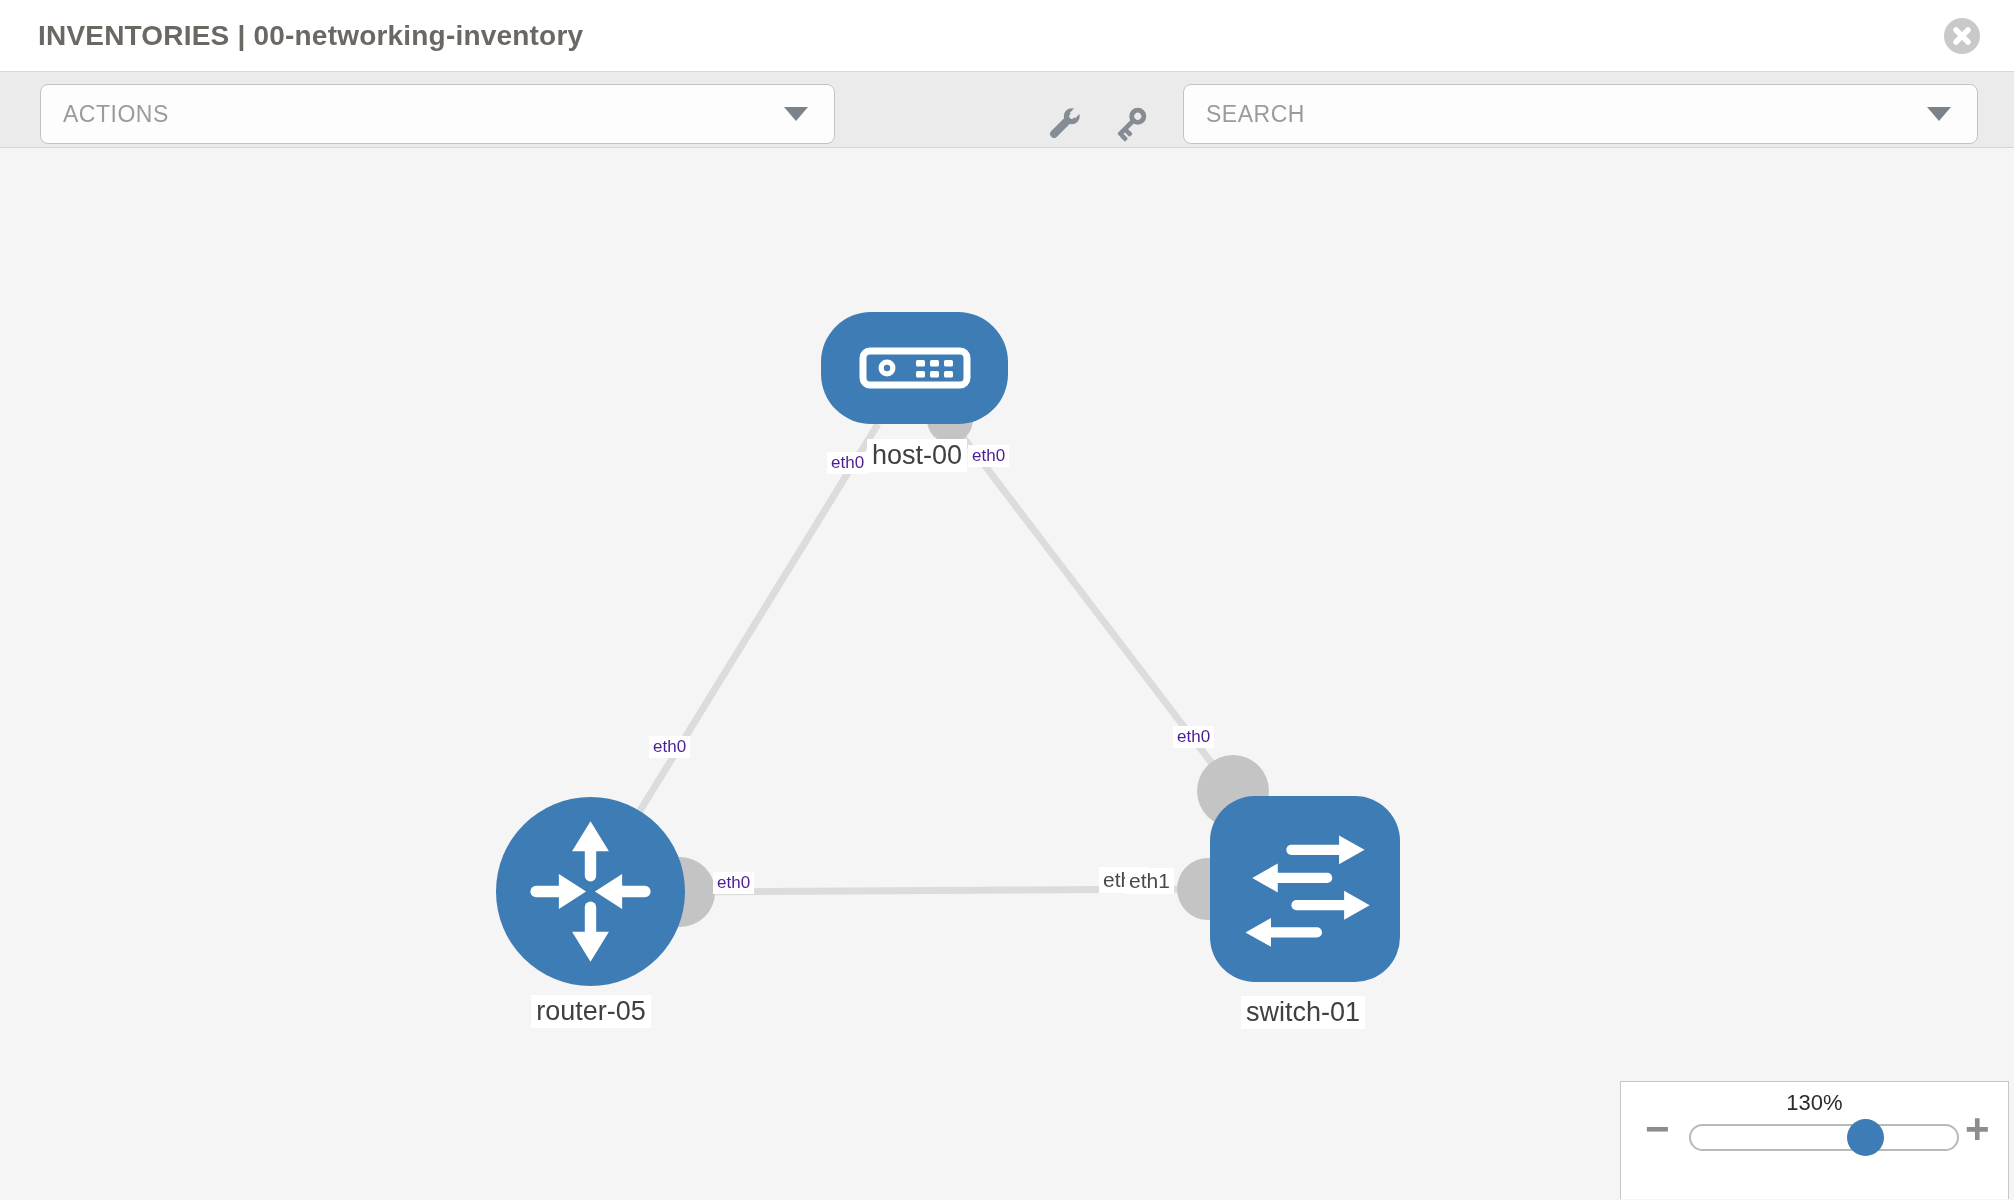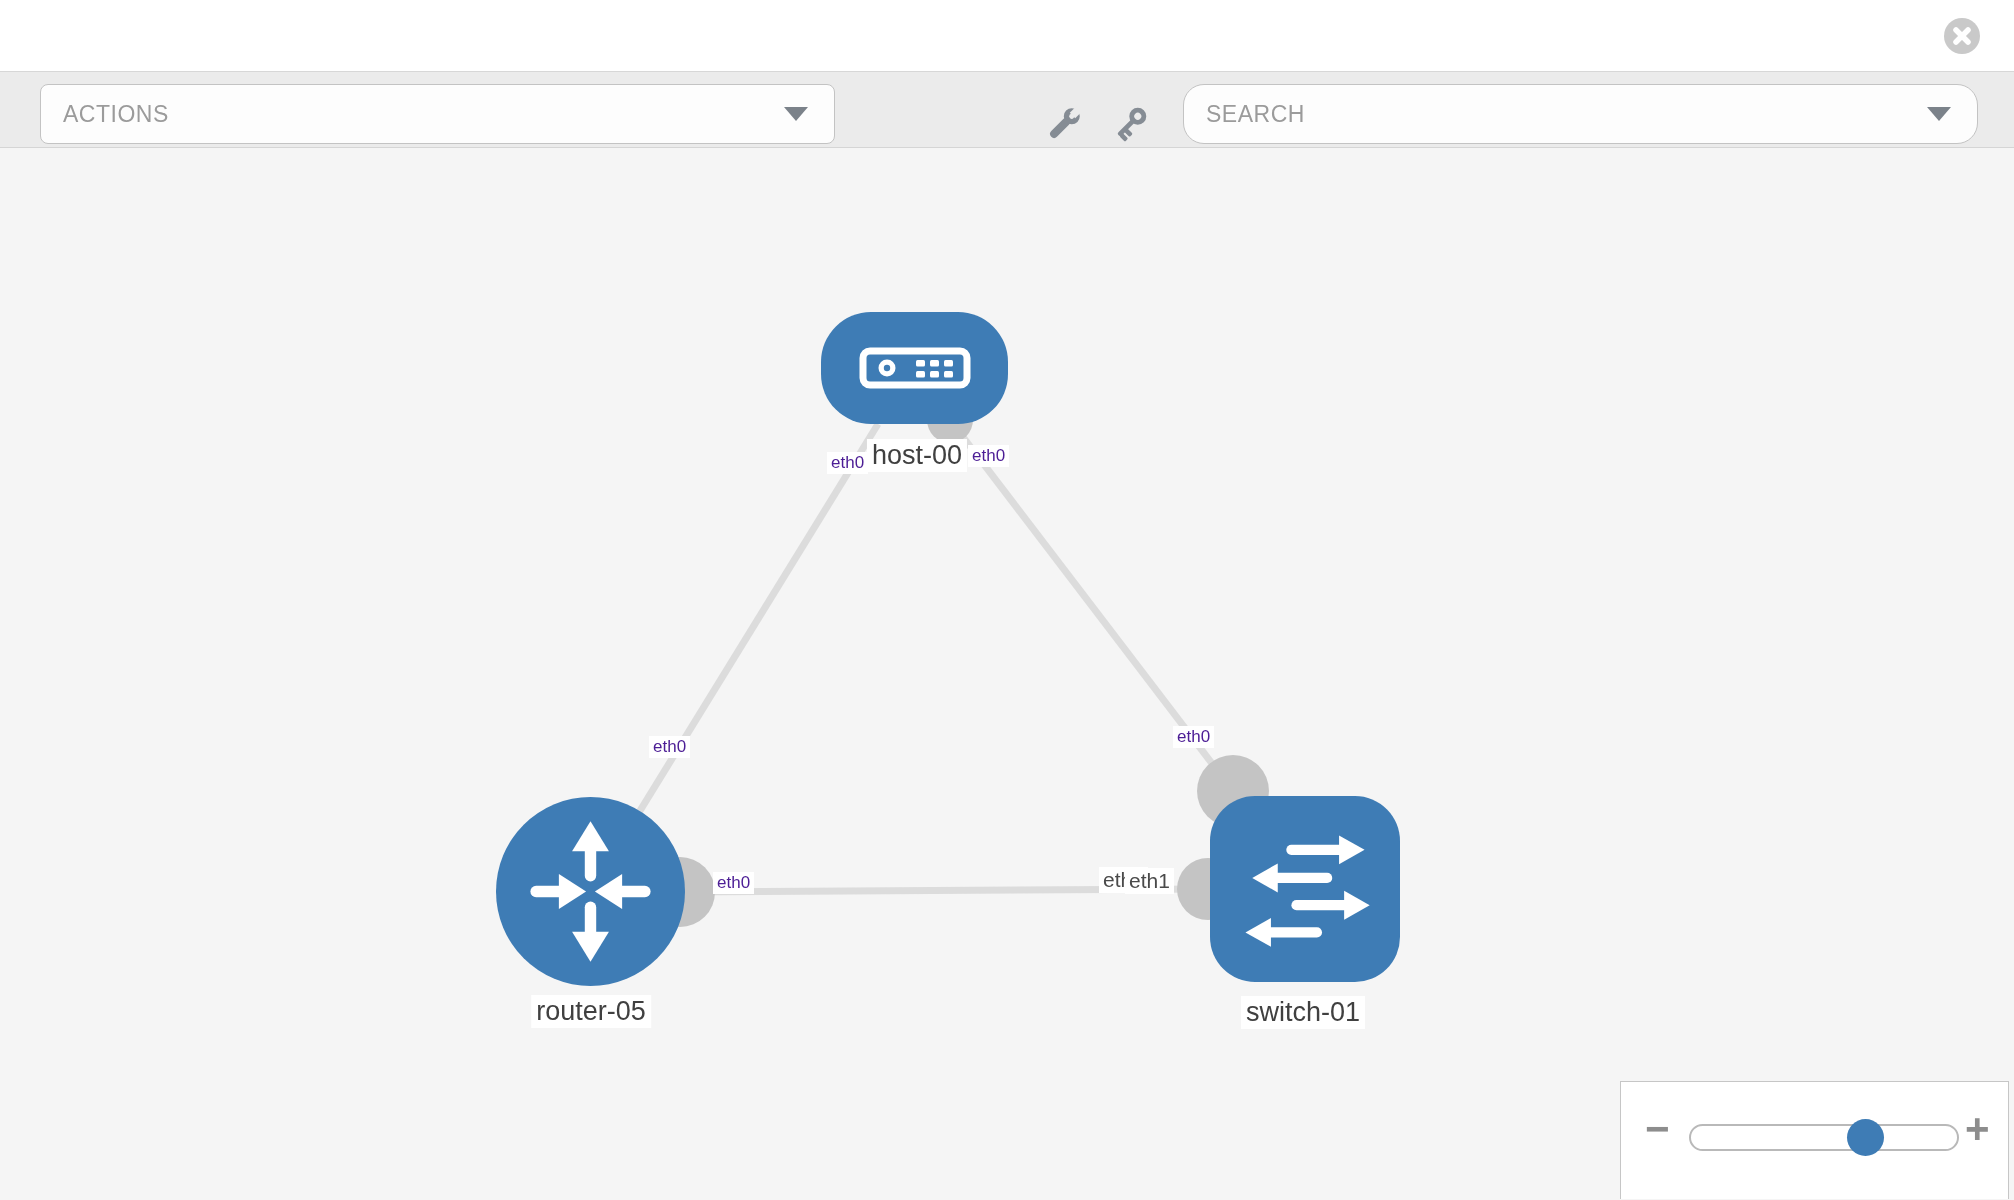--- a/index.html
+++ b/index.html
@@ -15,21 +15,21 @@
                border-radius:50%; background:#c9c9c9; display:flex;
                align-items:center; justify-content:center; cursor:pointer; }
 
   
   .toolbar { position:relative; width:100%; height:76px; background:#ebebeb;
              border-bottom:1px solid #d5d5d5; }
   .combo { position:absolute; top:12px; height:60px; background:#fdfdfd;
            border:1px solid #c3c3c3; border-radius:8px; display:flex;
            align-items:center; cursor:pointer; }
   .combo-actions { left:40px;  width:795px; }
-  .combo-search  { left:1183px; width:795px;border-radius:21px; }
+  .combo-search  { left:1183px; width:795px; }
   .combo-label { margin-left:22px; font-size:23px; color:#9b9b9b; letter-spacing:0.5px; }
   .caret { position:absolute; right:26px; top:22px; width:0; height:0;
            border-left:12px solid transparent; border-right:12px solid transparent;
            border-top:14px solid #7b828a; }
   .tool-icon-btn { position:absolute; top:92px; width:48px; height:48px;
                    margin-top:-76px; display:flex; align-items:center;
                    justify-content:center; cursor:pointer; }
   .btn-wrench { left:1040px; top:104px; }
   .btn-key    { left:1106px; top:104px; }
 
@@ -66,20 +66,21 @@
   .zoom-track { position:absolute; left:68px; top:42px; width:270px; height:27px;
                 background:#ffffff; border:2px solid #b9b9b9; border-radius:14px;
                 cursor:pointer; }
   .zoom-thumb { position:absolute; left:156px; top:-7px; width:37px; height:37px;
                 border-radius:50%; background:#3e7cb5; cursor:grab; }
 </style>
 </head>
 <body>
 
 <div class="header">
+  <div class="page-title">INVENTORIES | 00-networking-inventory</div>
   <div class="close-btn">
     <svg width="20" height="20" viewBox="0 0 20 20">
       <line x1="4" y1="4" x2="16" y2="16" stroke="#ffffff" stroke-width="5.5" stroke-linecap="round"></line>
       <line x1="16" y1="4" x2="4" y2="16" stroke="#ffffff" stroke-width="5.5" stroke-linecap="round"></line>
     </svg>
   </div>
 </div>
 
 <div class="toolbar">
   <div class="combo combo-actions">
@@ -180,20 +181,21 @@
   <div class="iface-label" style="left:968px; top:297px;">eth0</div>
   <div class="iface-label" style="left:649px; top:588px;">eth0</div>
   <div class="iface-label" style="left:1173px; top:578px;">eth0</div>
   <div class="iface-label" style="left:713px; top:724px;">eth0</div>
   <div class="iface-overlap" style="left:1099px; top:719px;">
     <span class="lbl-a">eth1</span>
     <span class="lbl-b">eth1</span>
   </div>
 
   <div class="zoom-panel">
+    <div class="zoom-level">130%</div>
     <div class="zoom-minus">−</div>
     <div class="zoom-track">
       <div class="zoom-thumb"></div>
     </div>
     <div class="zoom-plus">+</div>
   </div>
 
 </div>
 
 </body></html>

